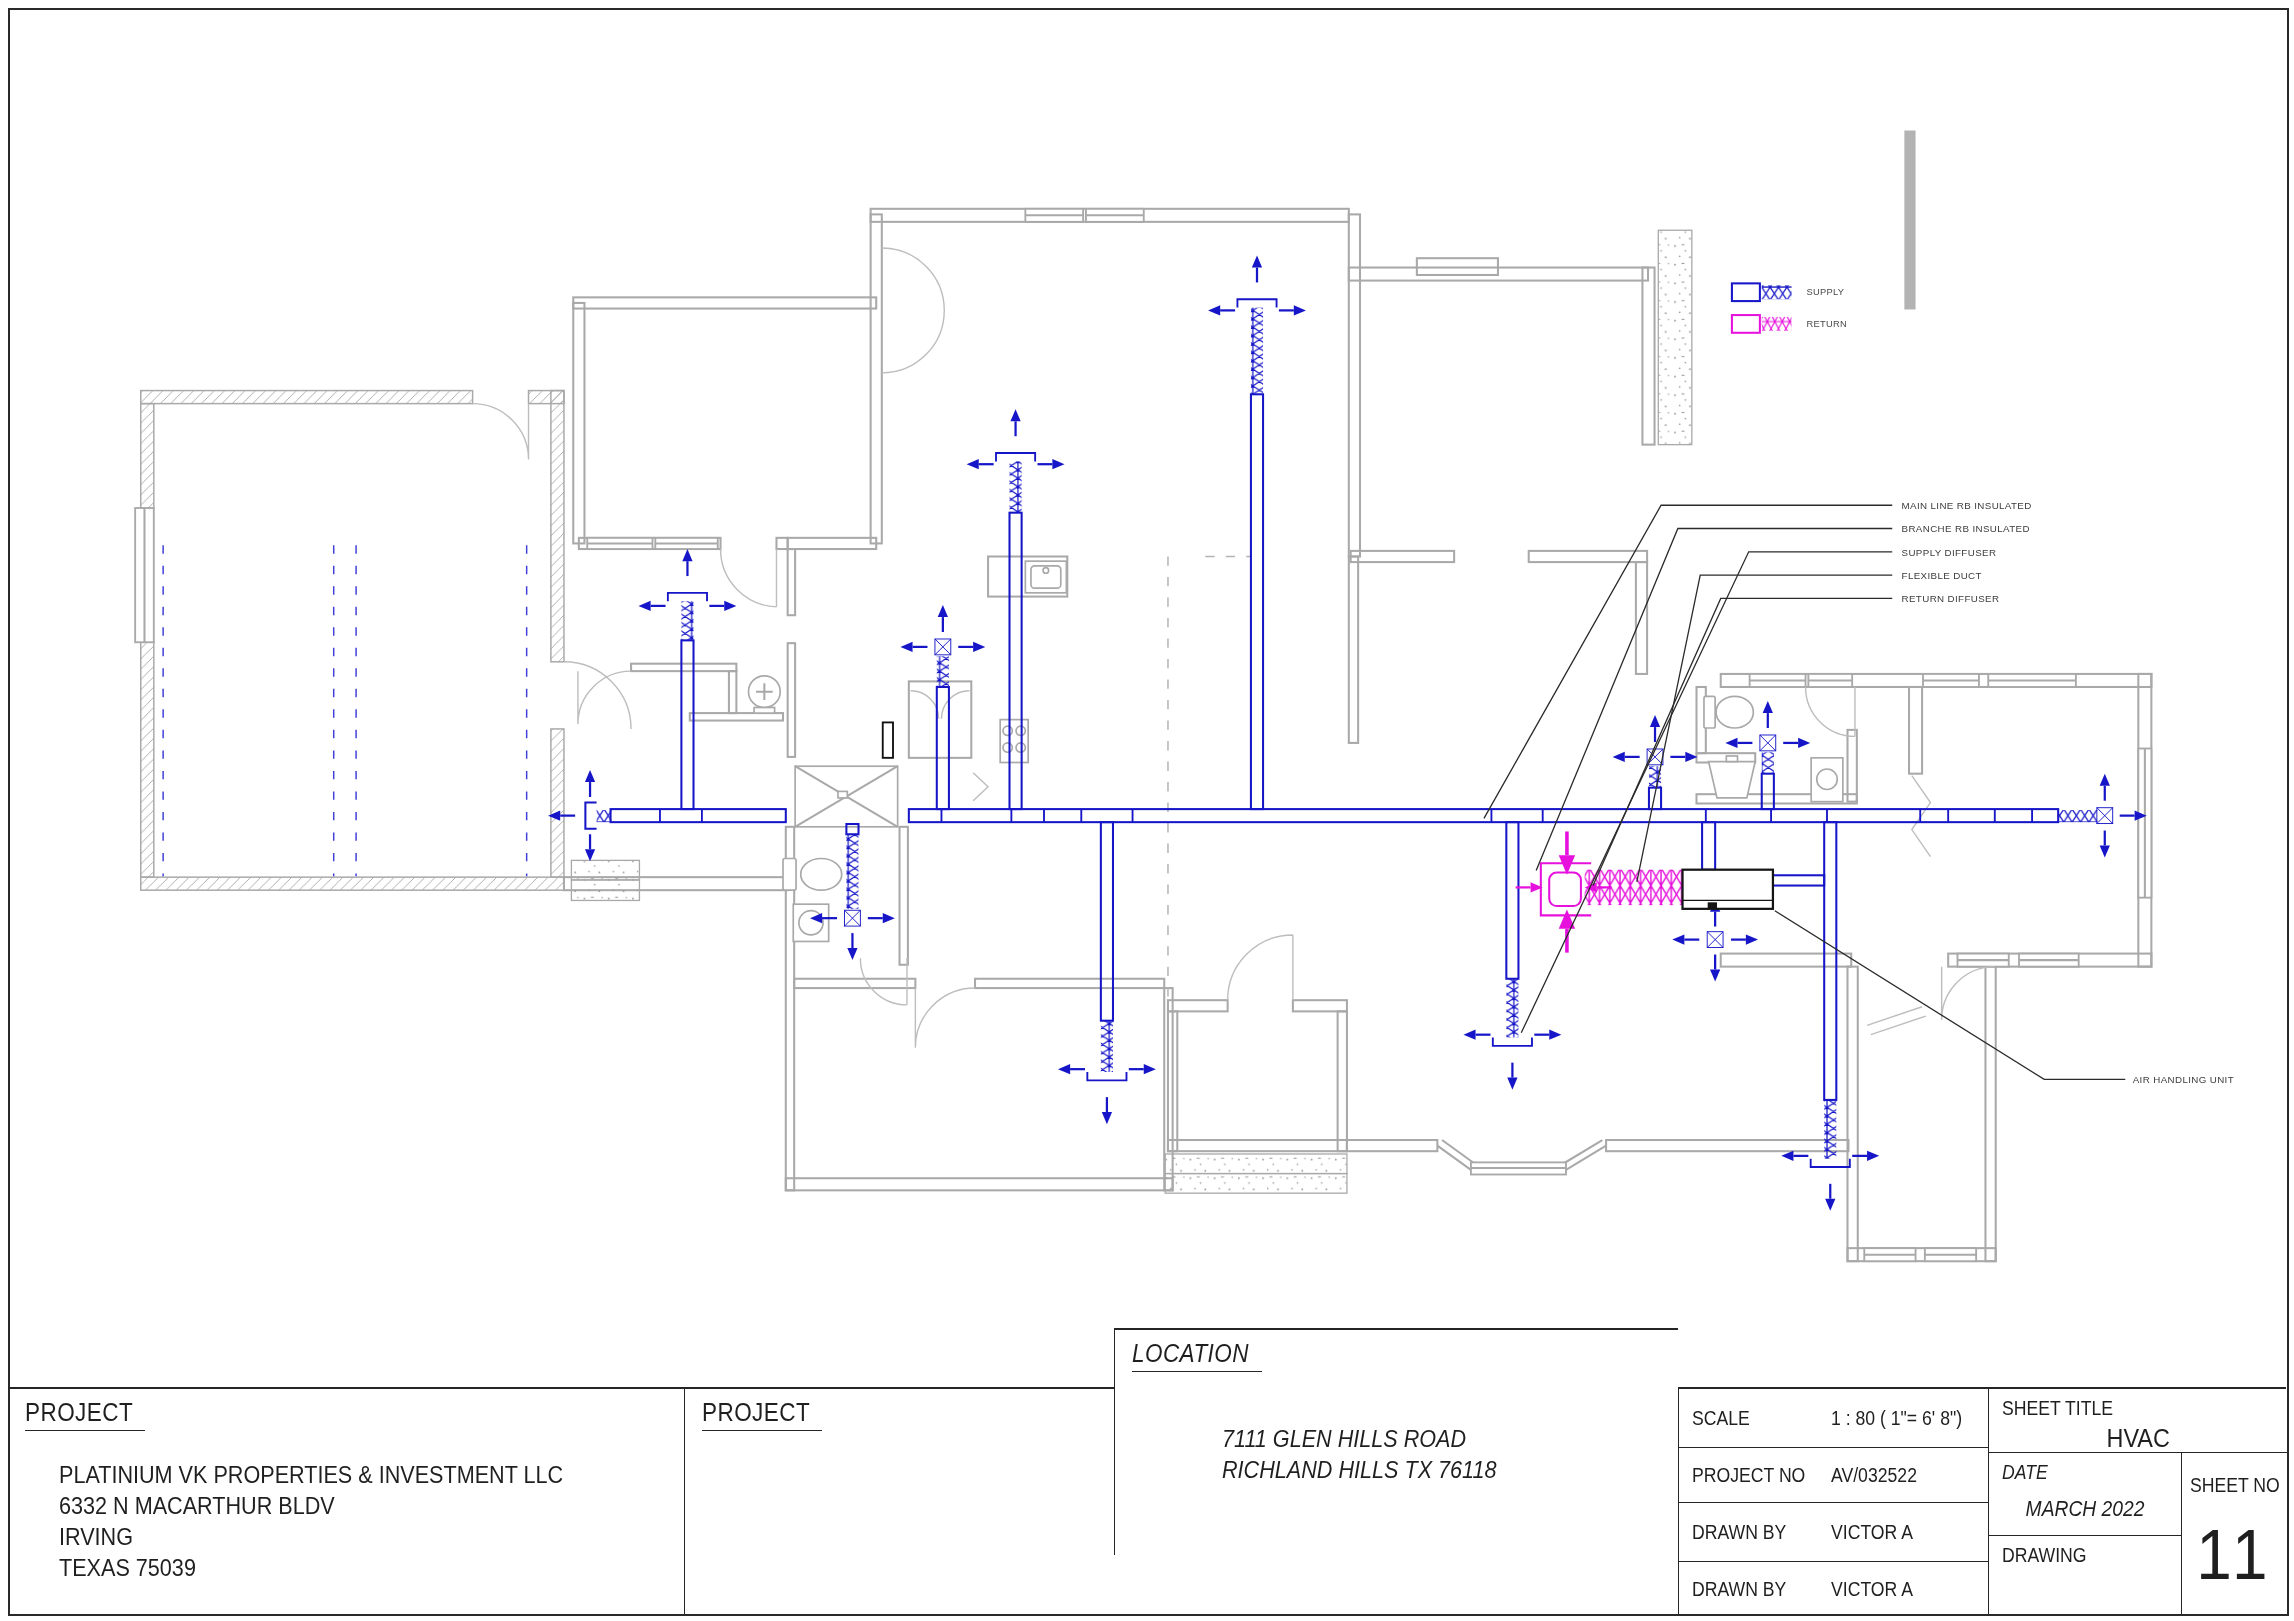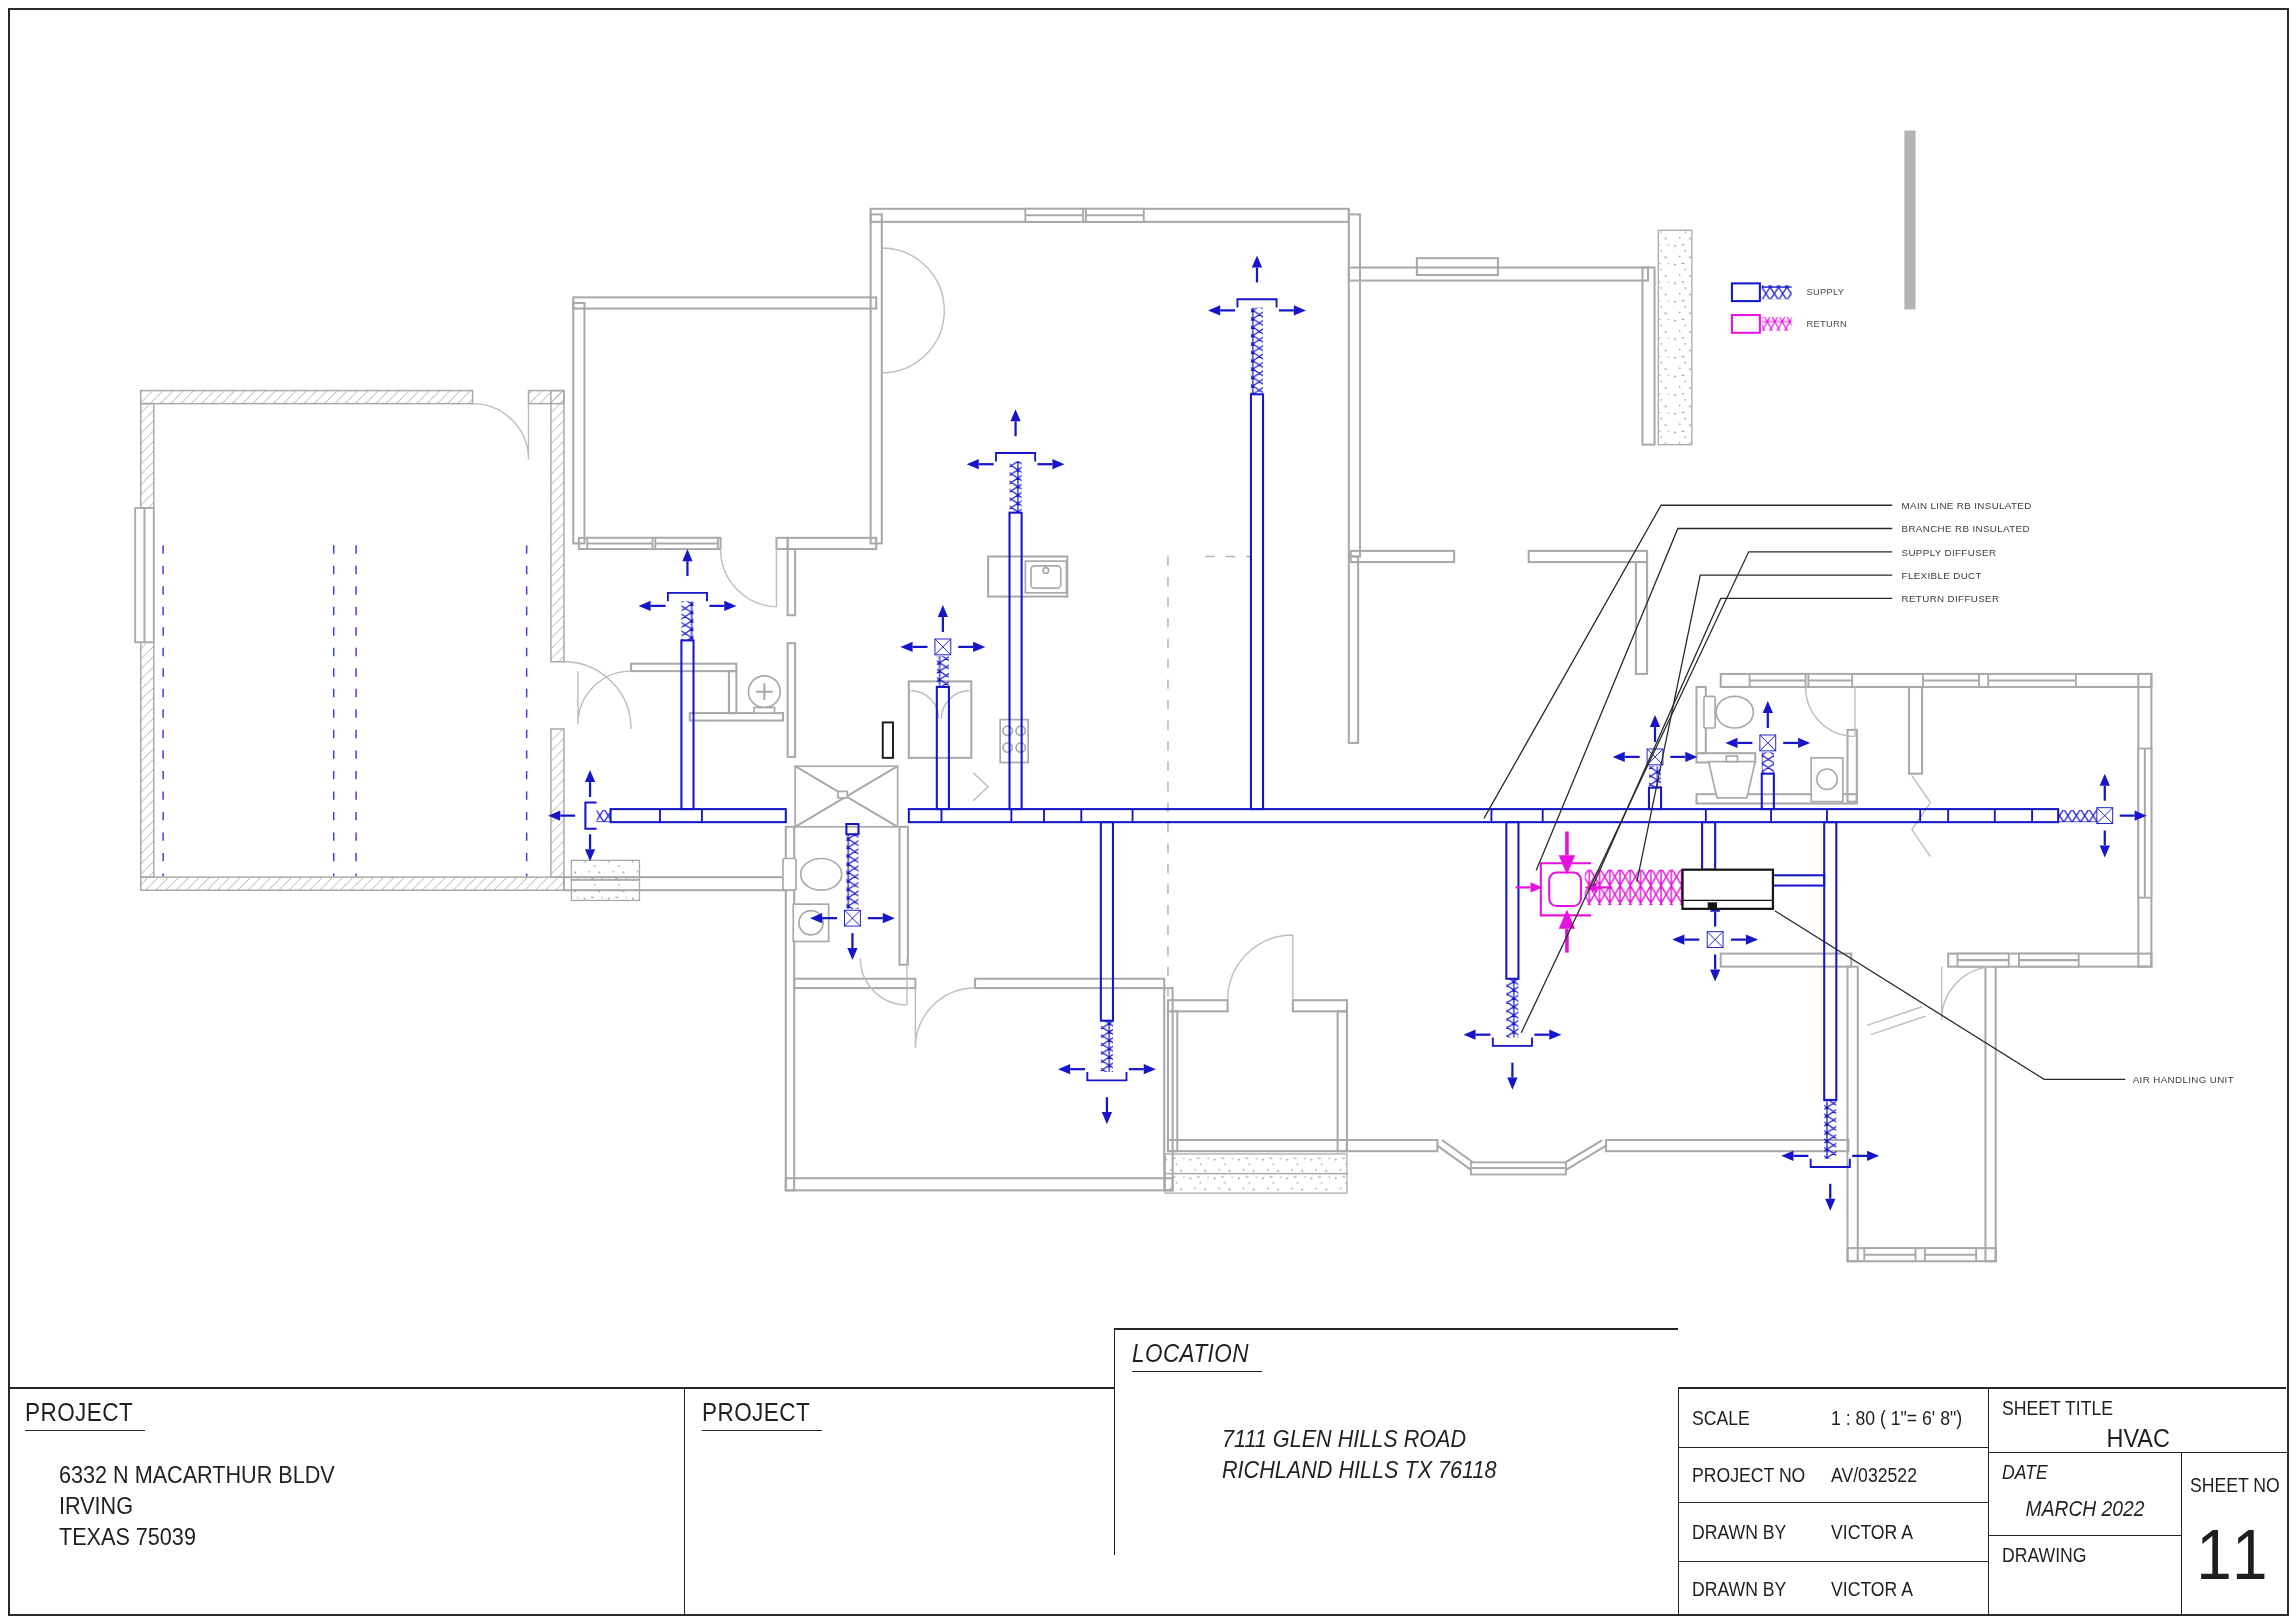--- a/index.html
+++ b/index.html
@@ -476,20 +476,21 @@
       </g>
       <text class="lg" x="1938" y="351">RETURN</text>
     </g>
   </svg>
 
   <div class="tb">
 
     <div class="cell b-t" style="left:7.5px;top:1387px;width:677px;height:227px;">
       <div class="hdr"><span class="cnd">PROJECT</span></div>
       <div class="addr">
+        <div><span class="cnd">PLATINIUM VK PROPERTIES &amp; INVESTMENT LLC</span></div>
         <div><span class="cnd">6332 N  MACARTHUR BLDV</span></div>
         <div><span class="cnd">IRVING</span></div>
         <div><span class="cnd">TEXAS 75039</span></div>
       </div>
     </div>
 
     <div class="cell b-t b-l" style="left:684px;top:1387px;width:430px;height:227px;">
       <div class="hdr"><span class="cnd">PROJECT</span></div>
     </div>
 

